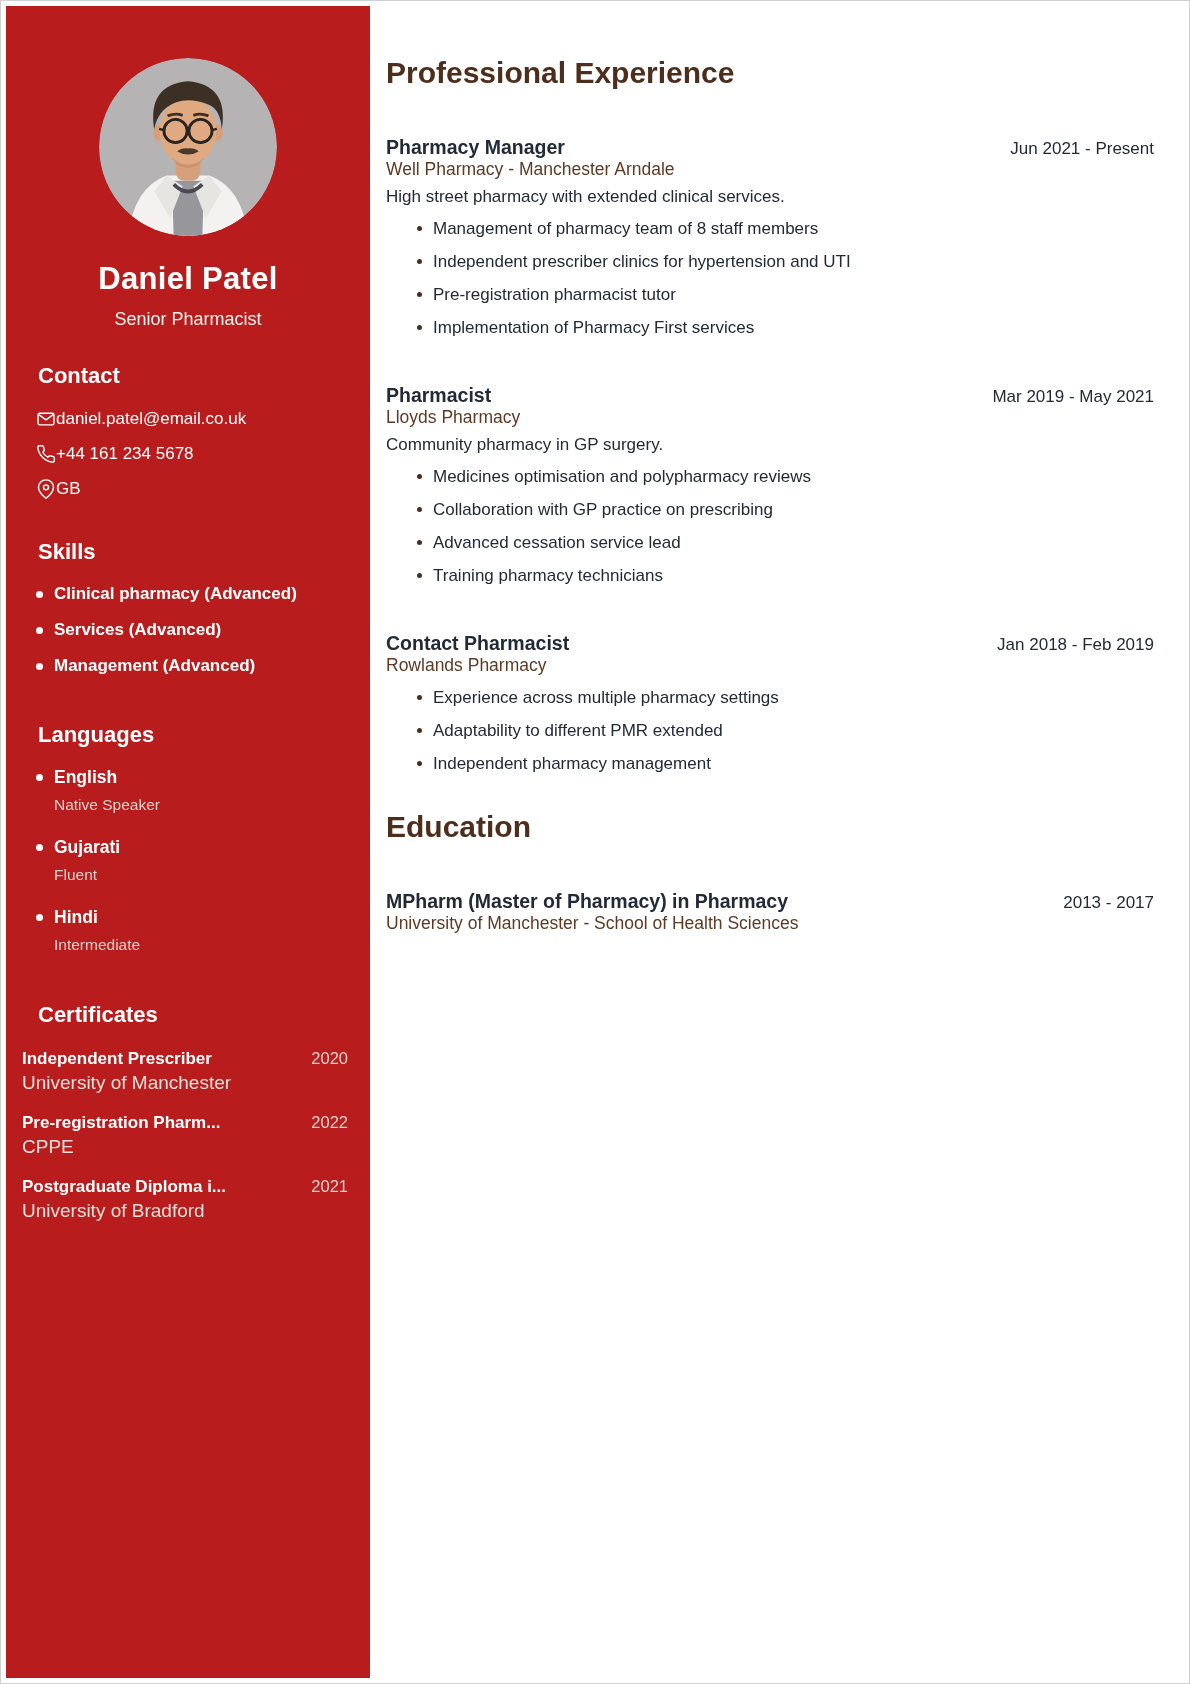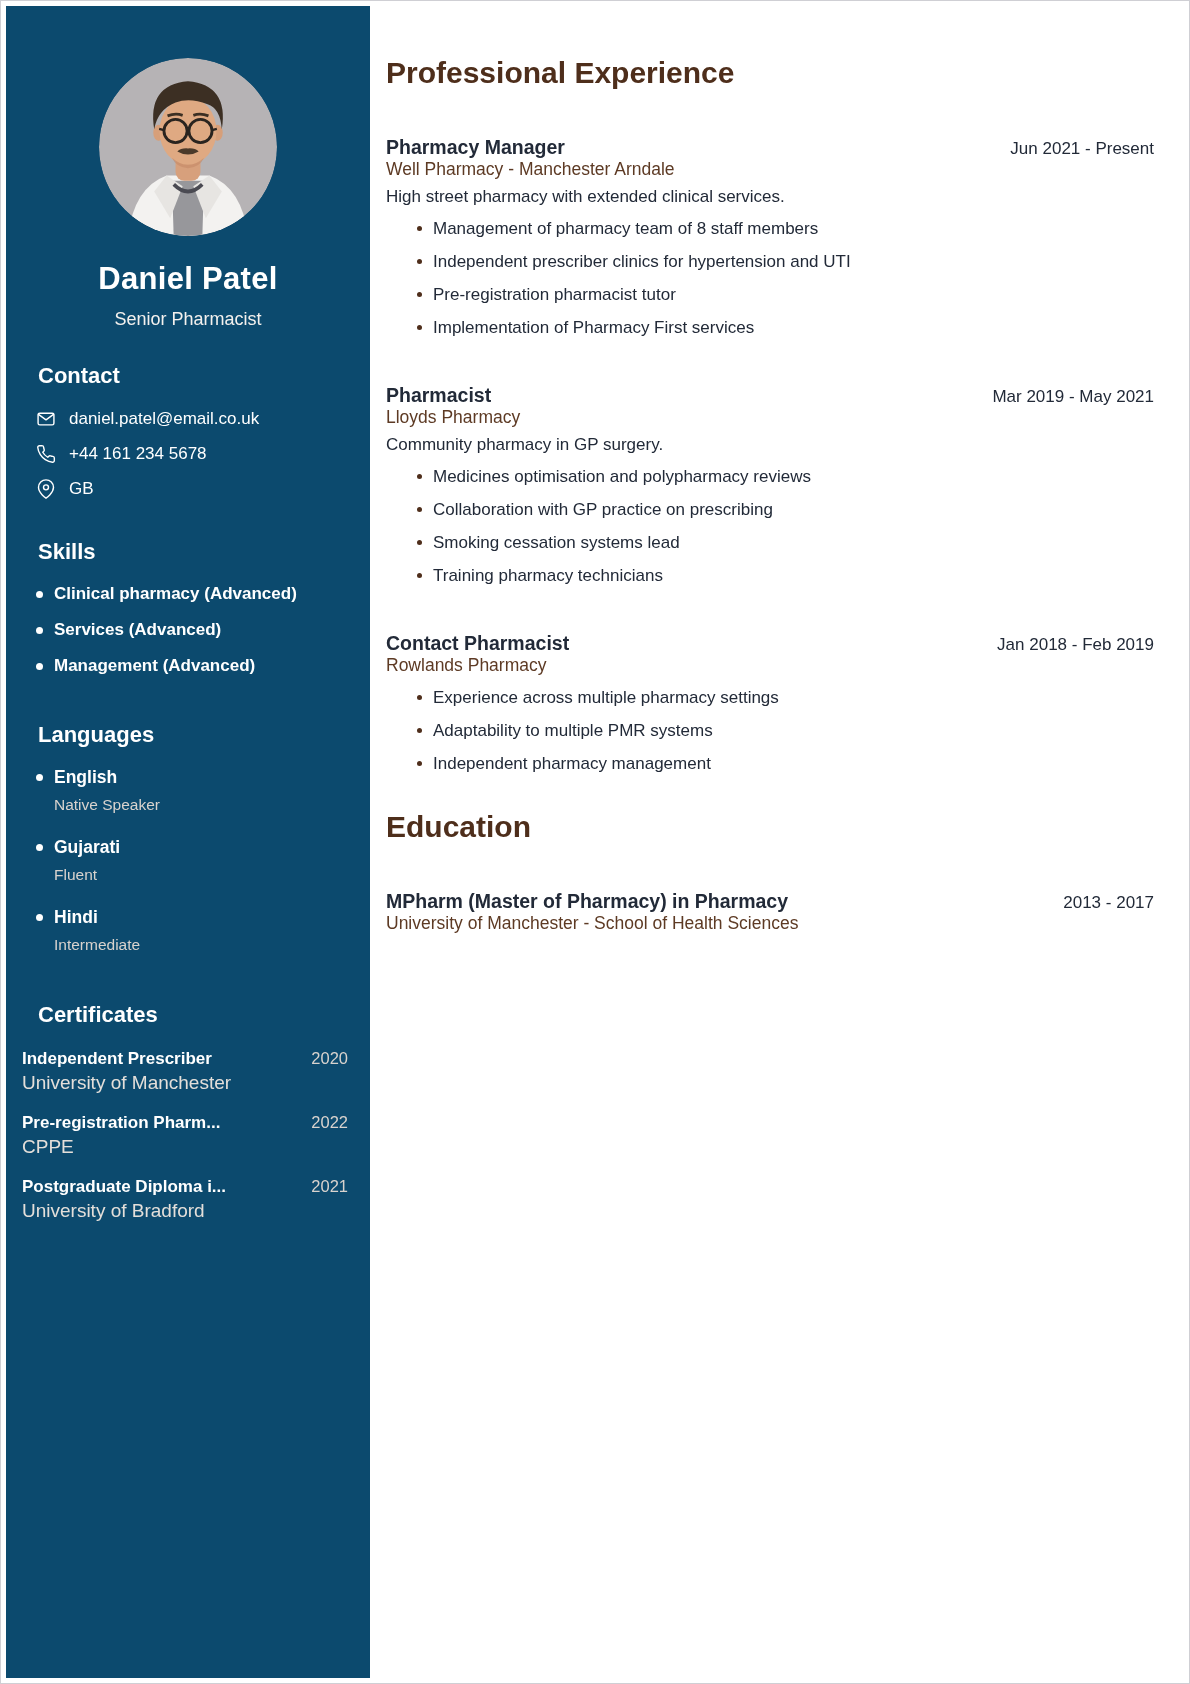--- a/index.html
+++ b/index.html
@@ -11,21 +11,21 @@
     font-family: "Liberation Sans", sans-serif;
     overflow: hidden;
     color: #222a38;
   }
   .frame { display: flex; width: 100%; height: 100%; }
 
   
   .sidebar {
     flex: 0 0 364px;
     width: 364px;
-    background: #0c4a6e;
+    background: #b91c1c;
     color: #fff;
     overflow: hidden;
   }
   .avatar {
     width: 178px; height: 178px;
     margin: 52px auto 0;
     border-radius: 50%;
     overflow: hidden;
   }
   .avatar svg { display: block; width: 100%; height: 100%; }
@@ -36,21 +36,21 @@
     letter-spacing: .3px;
     margin-top: 25px;
   }
   .role { text-align: center; font-size: 18px; margin-top: 12px; color: #f4f1ee; }
 
   .side-sec h2 { font-size: 22px; font-weight: 700; margin-left: 32px; }
 
   .contact { margin-top: 33px; }
   .contact h2 { margin-bottom: 20px; }
   .c-row {
-    display: flex; align-items: center; gap: 13px;
+    display: flex; align-items: center; 
     margin: 0 18px 15px 30px;
     font-size: 17px;
   }
   .c-icon { width: 20px; height: 20px; flex: 0 0 20px; display: flex; }
   .c-icon svg { width: 20px; height: 20px; }
 
   .skills { margin-top: 40px; }
   .dot-list { list-style: none; margin: 19px 18px 0 30px; }
   .dot-list li {
     position: relative;
@@ -268,35 +268,35 @@
           <div class="job-head">
             <h3>Pharmacist</h3>
             <span class="dates">Mar 2019 - May 2021</span>
           </div>
           <div class="company">Lloyds Pharmacy</div>
           <div class="summary">Community pharmacy in GP surgery.</div>
           <ul class="job-bullets">
 
           <li>Medicines optimisation and polypharmacy reviews</li>
             <li>Collaboration with GP practice on prescribing</li>
-            <li>Smoking cessation systems lead</li>
+            <li>Advanced cessation service lead</li>
             <li>Training pharmacy technicians</li>
           </ul>
         </article>
 
         <article class="job">
           <div class="job-head">
             <h3>Contact Pharmacist</h3>
             <span class="dates">Jan 2018 - Feb 2019</span>
           </div>
           <div class="company">Rowlands Pharmacy</div>
           <ul class="job-bullets">
 
           <li>Experience across multiple pharmacy settings</li>
-            <li>Adaptability to multiple PMR systems</li>
+            <li>Adaptability to different PMR extended</li>
             <li>Independent pharmacy management</li>
           </ul>
         </article>
       </div>
 
     <h1 class="sec-h edu-h">Education</h1>
 
     <div>
 
         <article class="job">

